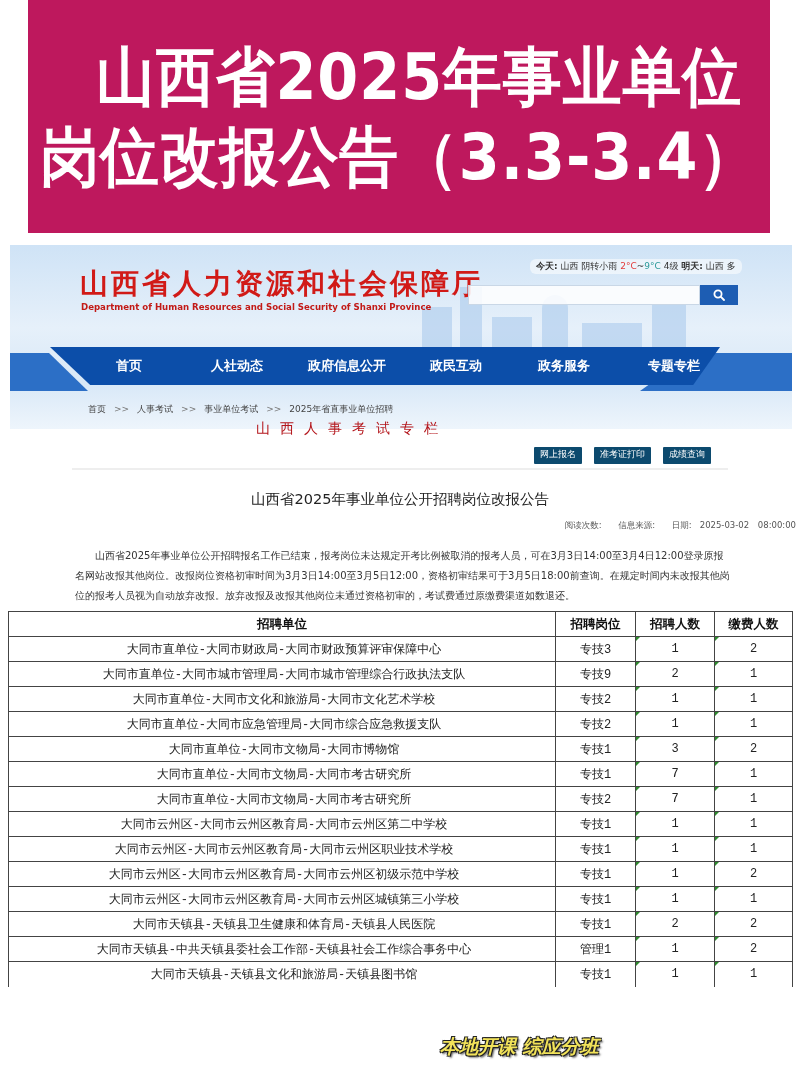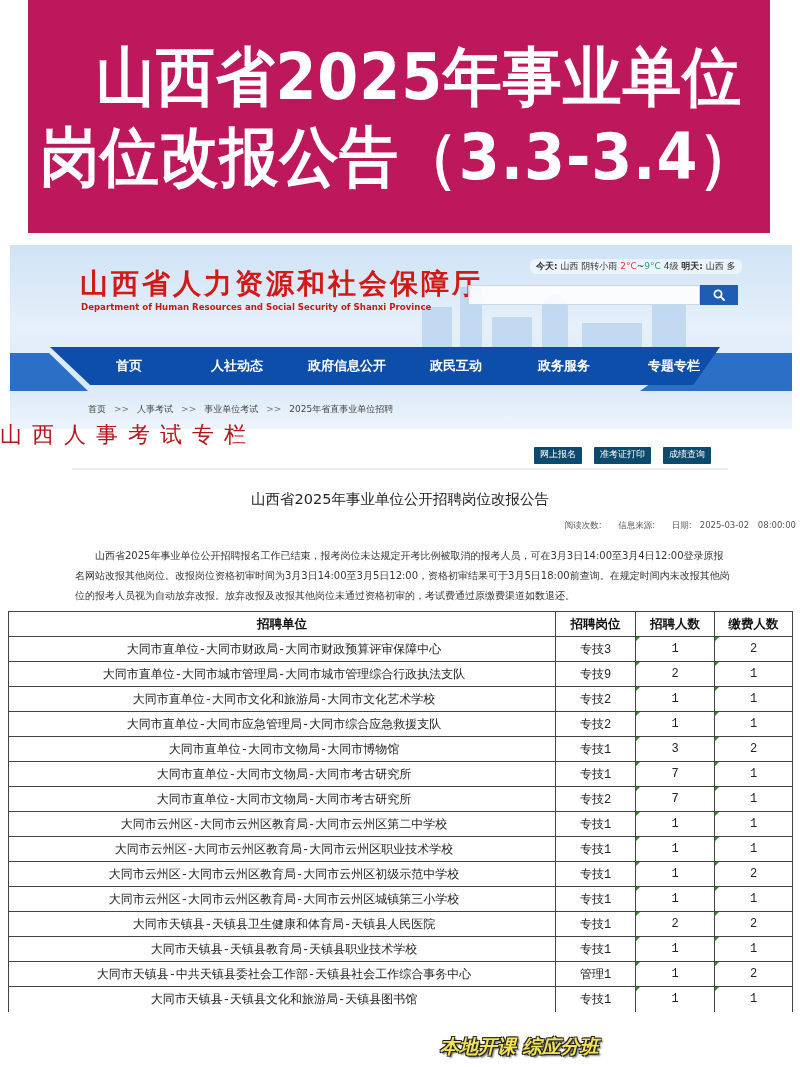--- a/index.html
+++ b/index.html
@@ -60,22 +60,22 @@
   .nav .right-tab { position: absolute; left: 630px; top: 6px; width: 152px; height: 38px; background: #2c6fc6; clip-path: polygon(35% 0, 100% 0, 100% 100%, 0 100%); }
   .nav ul { position: absolute; left: 0; top: 0; width: 782px; height: 38px; list-style: none; }
   .nav li {
     position: absolute; top: 0; height: 38px; line-height: 38px; color: #fff; font-weight: bold; font-size: 13px; white-space: nowrap;
   }
 
   
   .breadcrumb { position: absolute; left: 88px; top: 403px; font-size: 9px; color: #444; white-space: nowrap; }
   .breadcrumb .sep { margin: 0 8px; color: #777; }
   .column-title {
-    position: absolute; left: 0; width: 704px; top: 420px; 
-    font-family: "DejaVu Serif", serif; color: #b4161c; font-size: 22px; letter-spacing: 10px;
+    position: absolute; left: 0; width: 704px; top: 420px; text-align: center;
+    font-family: "DejaVu Serif", serif; color: #b4161c; font-size: 14px; letter-spacing: 10px;
   }
   .quick-btns { position: absolute; left: 534px; top: 447px; display: flex; gap: 12px; }
   .quick-btns .qbtn {
     background: #0c4a6e; color: #fff; font-size: 9px; height: 17px; line-height: 15px; padding: 0 6px; border-radius: 1px; white-space: nowrap;
   }
   .divider { position: absolute; left: 72px; top: 468px; width: 656px; height: 2px; background: #eeeeee; }
 
   
   .article-title { position: absolute; left: 0; width: 800px; top: 490px; text-align: center; font-size: 14.5px; color: #222; }
   .article-meta { position: absolute; left: 0; width: 800px; top: 520px; text-align: right; font-size: 8.5px; color: #555; word-spacing: 6px; white-space: nowrap; }
@@ -264,26 +264,20 @@
         <td class="c tri">1</td>
         <td class="c tri">1</td>
       </tr>
       <tr>
         <td class="unit">大同市天镇县-天镇县卫生健康和体育局-天镇县人民医院</td>
         <td class="c">专技1</td>
         <td class="c tri">2</td>
         <td class="c tri">2</td>
       </tr>
       <tr>
-        <td class="unit">大同市天镇县-天镇县教育局-天镇县职业技术学校</td>
-        <td class="c">专技1</td>
-        <td class="c tri">1</td>
-        <td class="c tri">1</td>
-      </tr>
-      <tr>
         <td class="unit">大同市天镇县-中共天镇县委社会工作部-天镇县社会工作综合事务中心</td>
         <td class="c">管理1</td>
         <td class="c tri">1</td>
         <td class="c tri">2</td>
       </tr>
       <tr>
         <td class="unit">大同市天镇县-天镇县文化和旅游局-天镇县图书馆</td>
         <td class="c">专技1</td>
         <td class="c tri">1</td>
         <td class="c tri">1</td>

